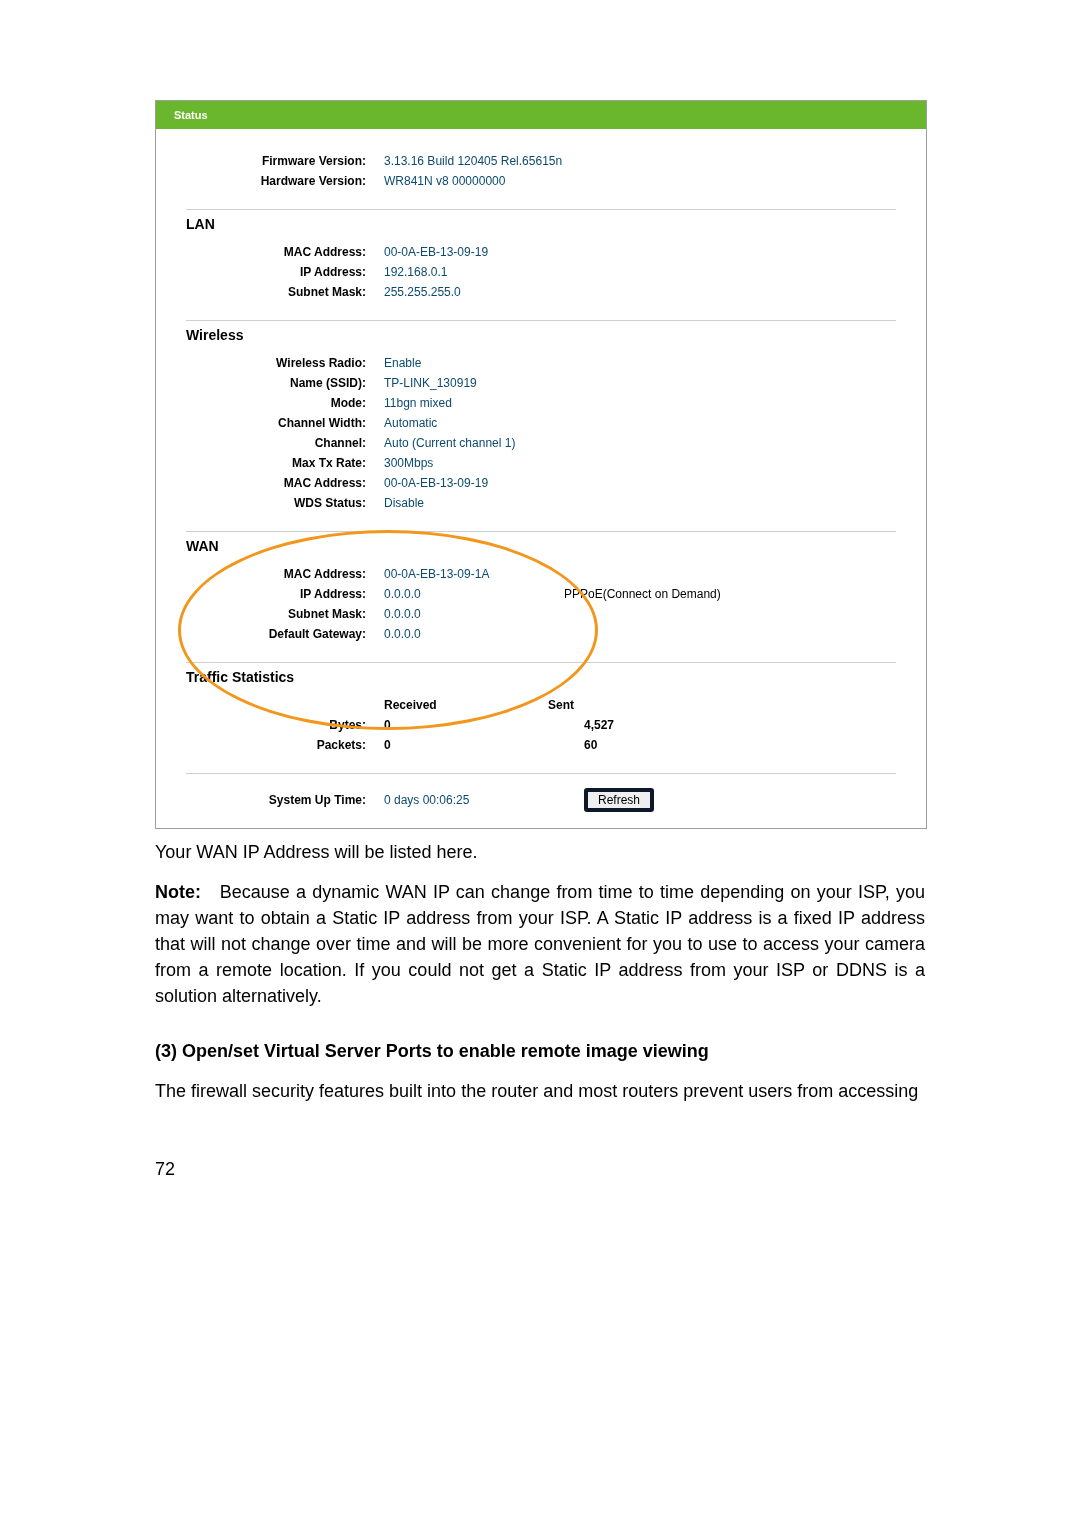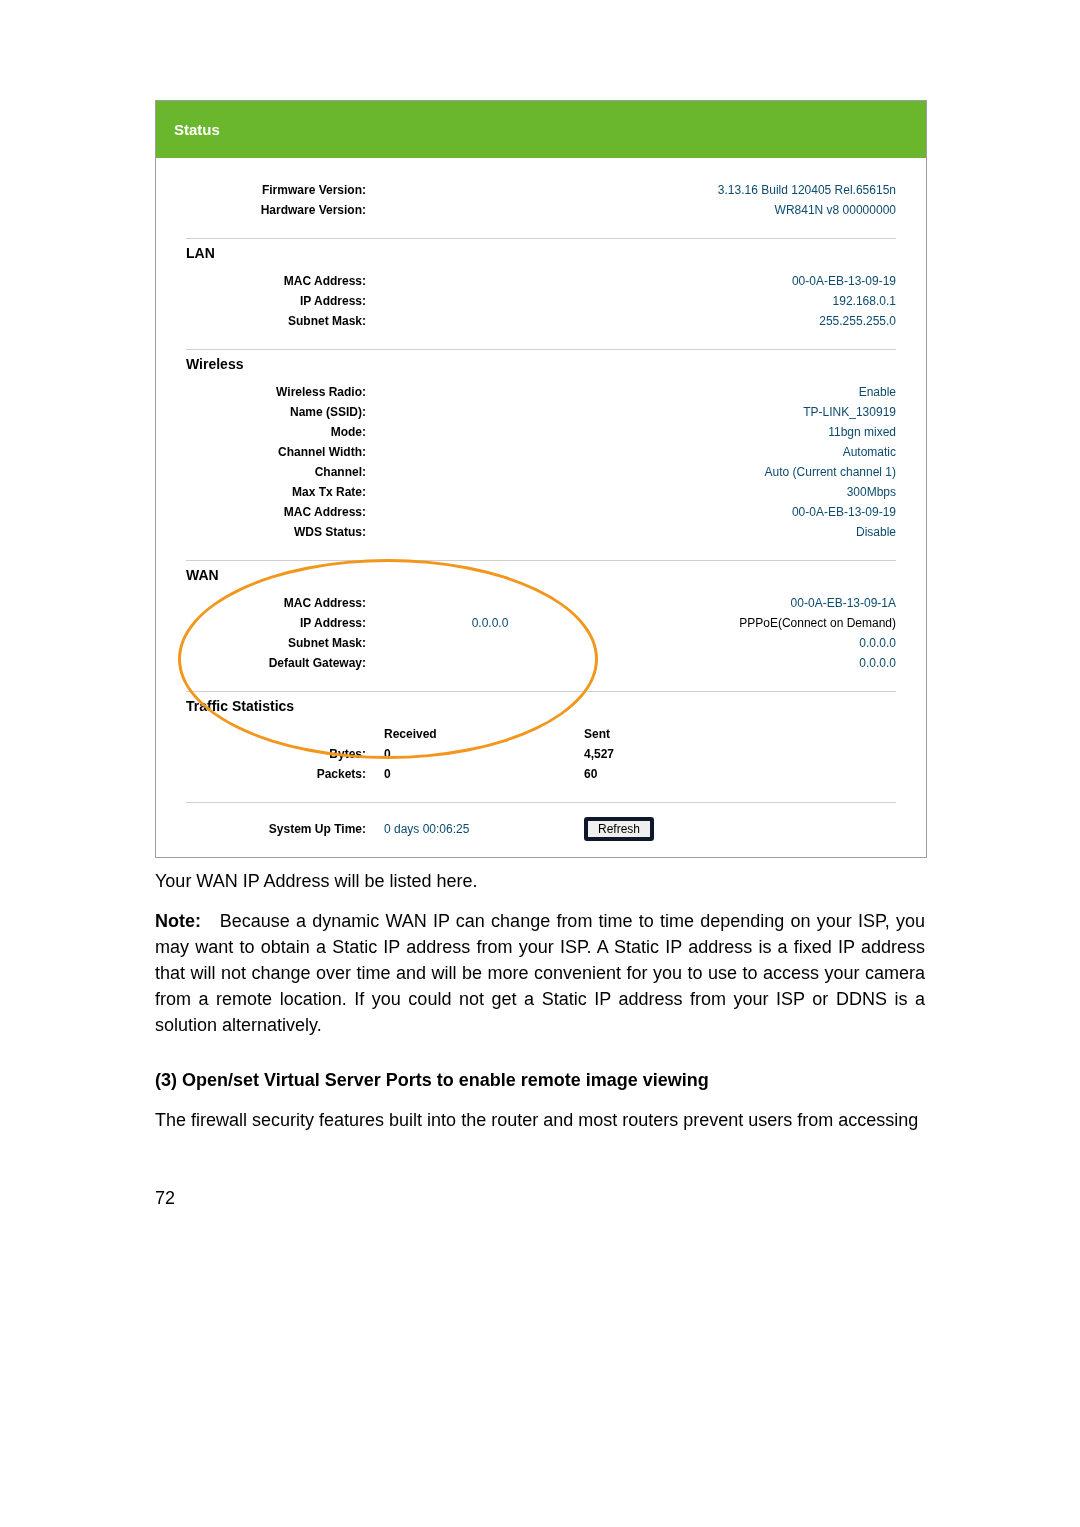--- a/index.html
+++ b/index.html
@@ -19,22 +19,22 @@
     border: 1px solid #9e9e9e;
     width: 100%;
     background: #ffffff;
     position: relative;
     overflow: hidden;
   }
   .status-bar {
     background: #6ab72d;
     color: #ffffff;
     font-weight: bold;
-    font-size: 15px;
-    padding: 20px 18px;
+    font-size: 11px;
+    padding: 8px 18px;
   }
   .panel-body {
     padding: 22px 30px 14px 30px;
     font-size: 12px;
     color: #000;
   }
   .section-divider {
     border: none;
     border-top: 1px solid #cfcfcf;
     margin: 18px 0 6px 0;
@@ -42,21 +42,20 @@
   .section-title {
     font-weight: bold;
     font-size: 14px;
     margin: 4px 0 10px 0;
     color: #000;
   }
   .kv-row {
     display: flex;
     align-items: center;
     padding: 3px 0;
-    justify-content: space-between;
   }
   .kv-label {
     width: 180px;
     text-align: right;
     font-weight: bold;
     font-size: 12px;
     color: #000;
     padding-right: 18px;
   }
   .kv-value {
@@ -77,21 +76,21 @@
     padding: 3px 0;
   }
   .traffic-col-label {
     width: 180px;
     text-align: right;
     font-weight: bold;
     font-size: 12px;
     padding-right: 18px;
   }
   .traffic-col {
-    width: 200px;
+    width: 164px;
     font-size: 12px;
     font-weight: bold;
   }
   .traffic-row {
     display: flex;
     padding: 3px 0;
   }
   .traffic-col-v {
     width: 200px;
     font-size: 12px;

